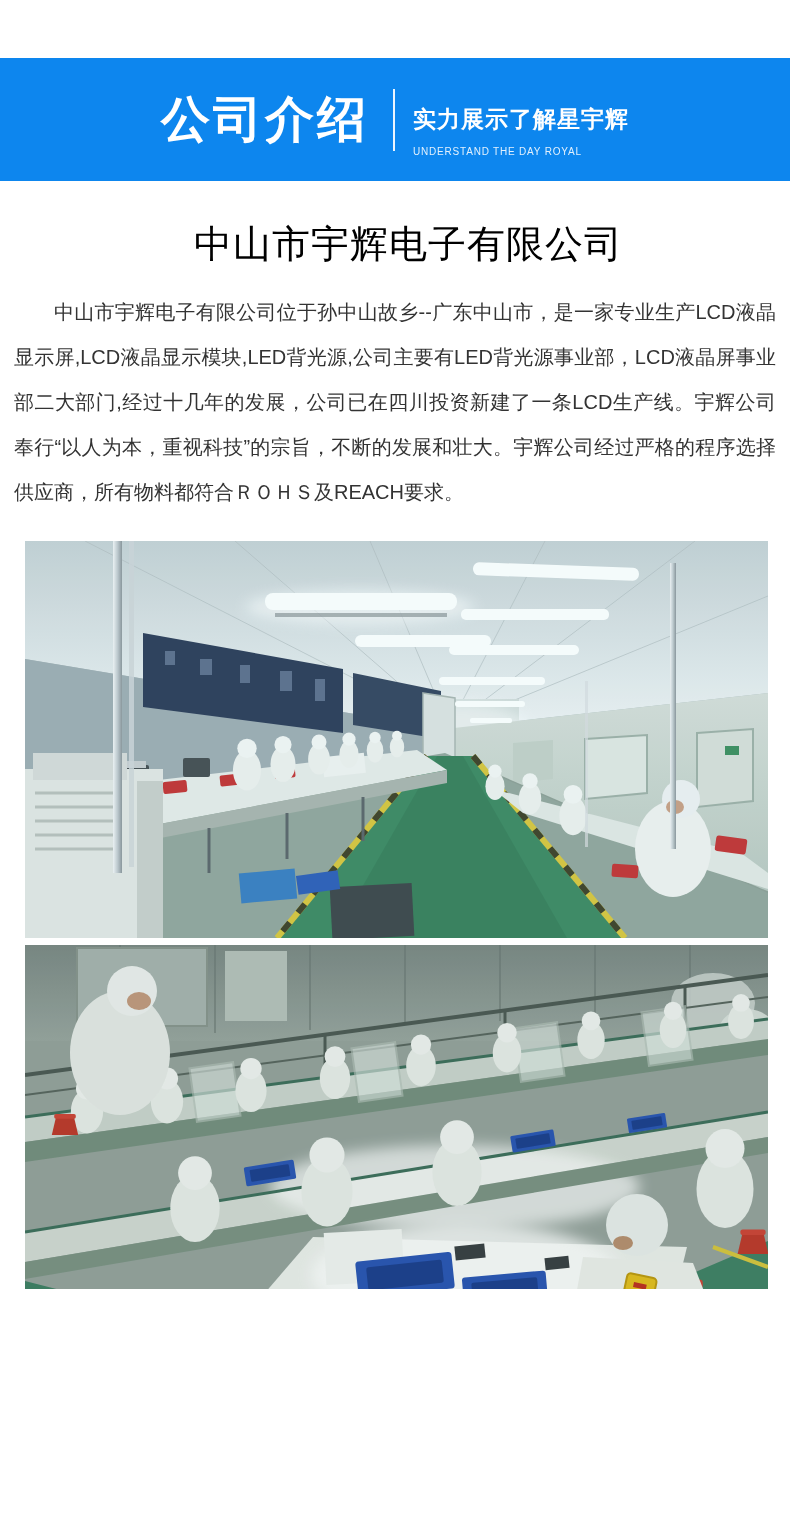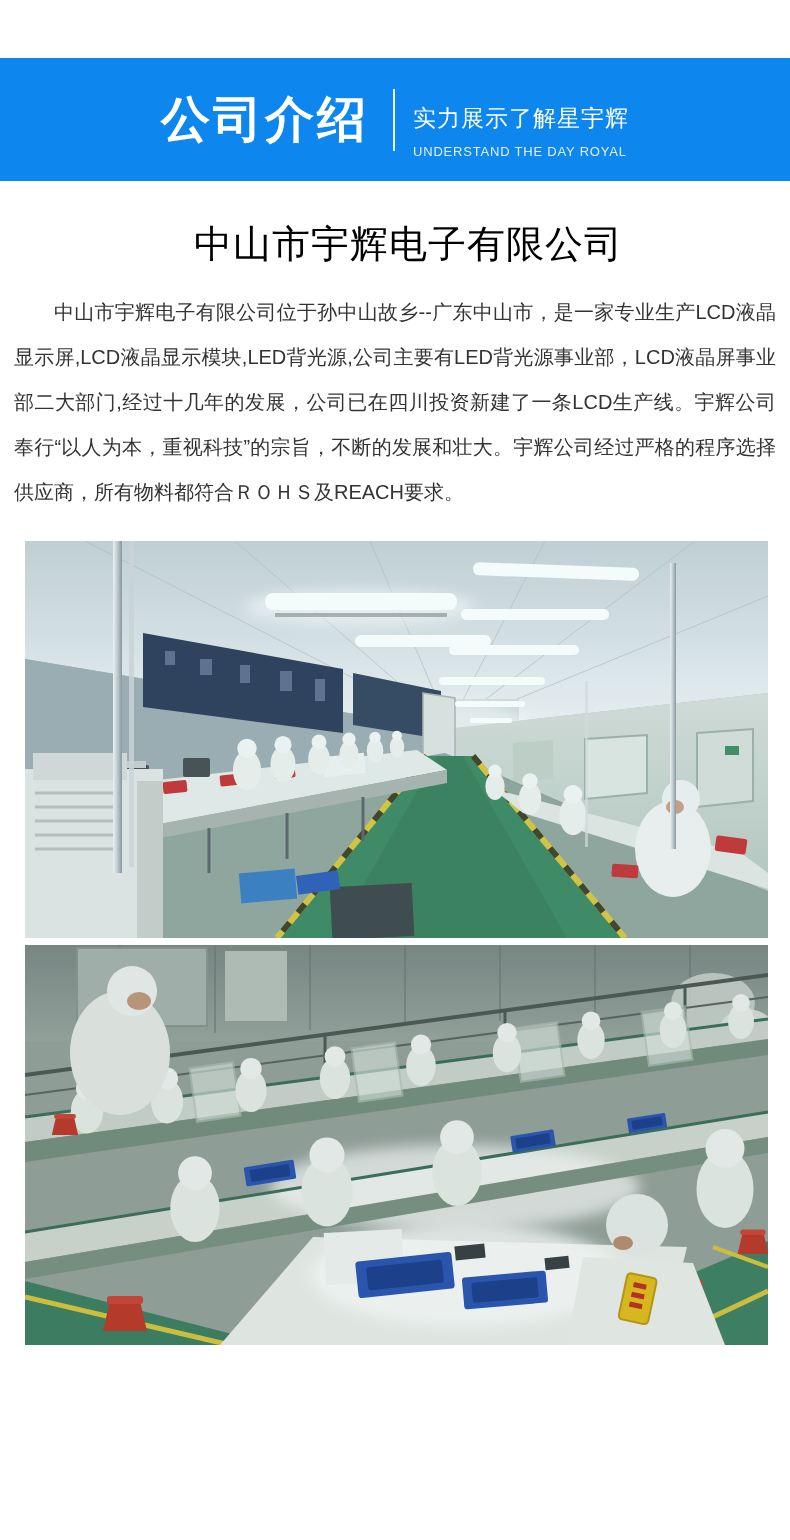--- a/index.html
+++ b/index.html
@@ -1,40 +1,40 @@
 <!DOCTYPE html>
 <html><head>
 <meta charset="utf-8">
 <style>
   html,body{margin:0;padding:0;background:#fff;}
   .page{
-    width:790px;height:1540px;overflow:hidden;background:#ffffff;
+    width:790px;height:1289px;overflow:hidden;background:#ffffff;
     box-sizing:border-box;padding-top:58px;position:relative;
     font-family:"Liberation Sans",sans-serif;
   }
   
   .banner{
     height:123px;background:#0d86ee;
     display:flex;align-items:center;justify-content:center;
   }
   .banner-inner{display:flex;align-items:center;}
   .banner-title{
     margin:0;color:#ffffff;font-size:49px;font-weight:bold;
     letter-spacing:3px;line-height:1;
   }
   .banner-divider{
     width:2px;height:62px;background:rgba(255,255,255,0.92);
     margin:0 18px 0 24px;
   }
   .banner-sub{display:flex;flex-direction:column;justify-content:center;}
   .banner-sub-cn{
-    color:#ffffff;font-size:23px;font-weight:400;letter-spacing:1px;line-height:1.2;margin-top:24px;
+    color:#ffffff;font-size:23px;font-weight:700;letter-spacing:1px;line-height:1.2;margin-top:24px;
   }
   .banner-sub-en{
-    color:rgba(255,255,255,0.88);font-size:13px;font-weight:400;
+    color:rgba(255,255,255,0.88);font-size:10px;font-weight:400;
     letter-spacing:0.8px;margin-top:13px;line-height:1;
   }
   
   .company-name{
     margin:41px 0 0 0;text-align:center;color:#000000;
     font-size:38px;font-weight:400;letter-spacing:1px;line-height:44px;padding-left:27px;
   }
   .body-para{
     margin:0 14px;color:#333333;font-size:20px;line-height:45px;
     text-align:justify;text-indent:2em;

